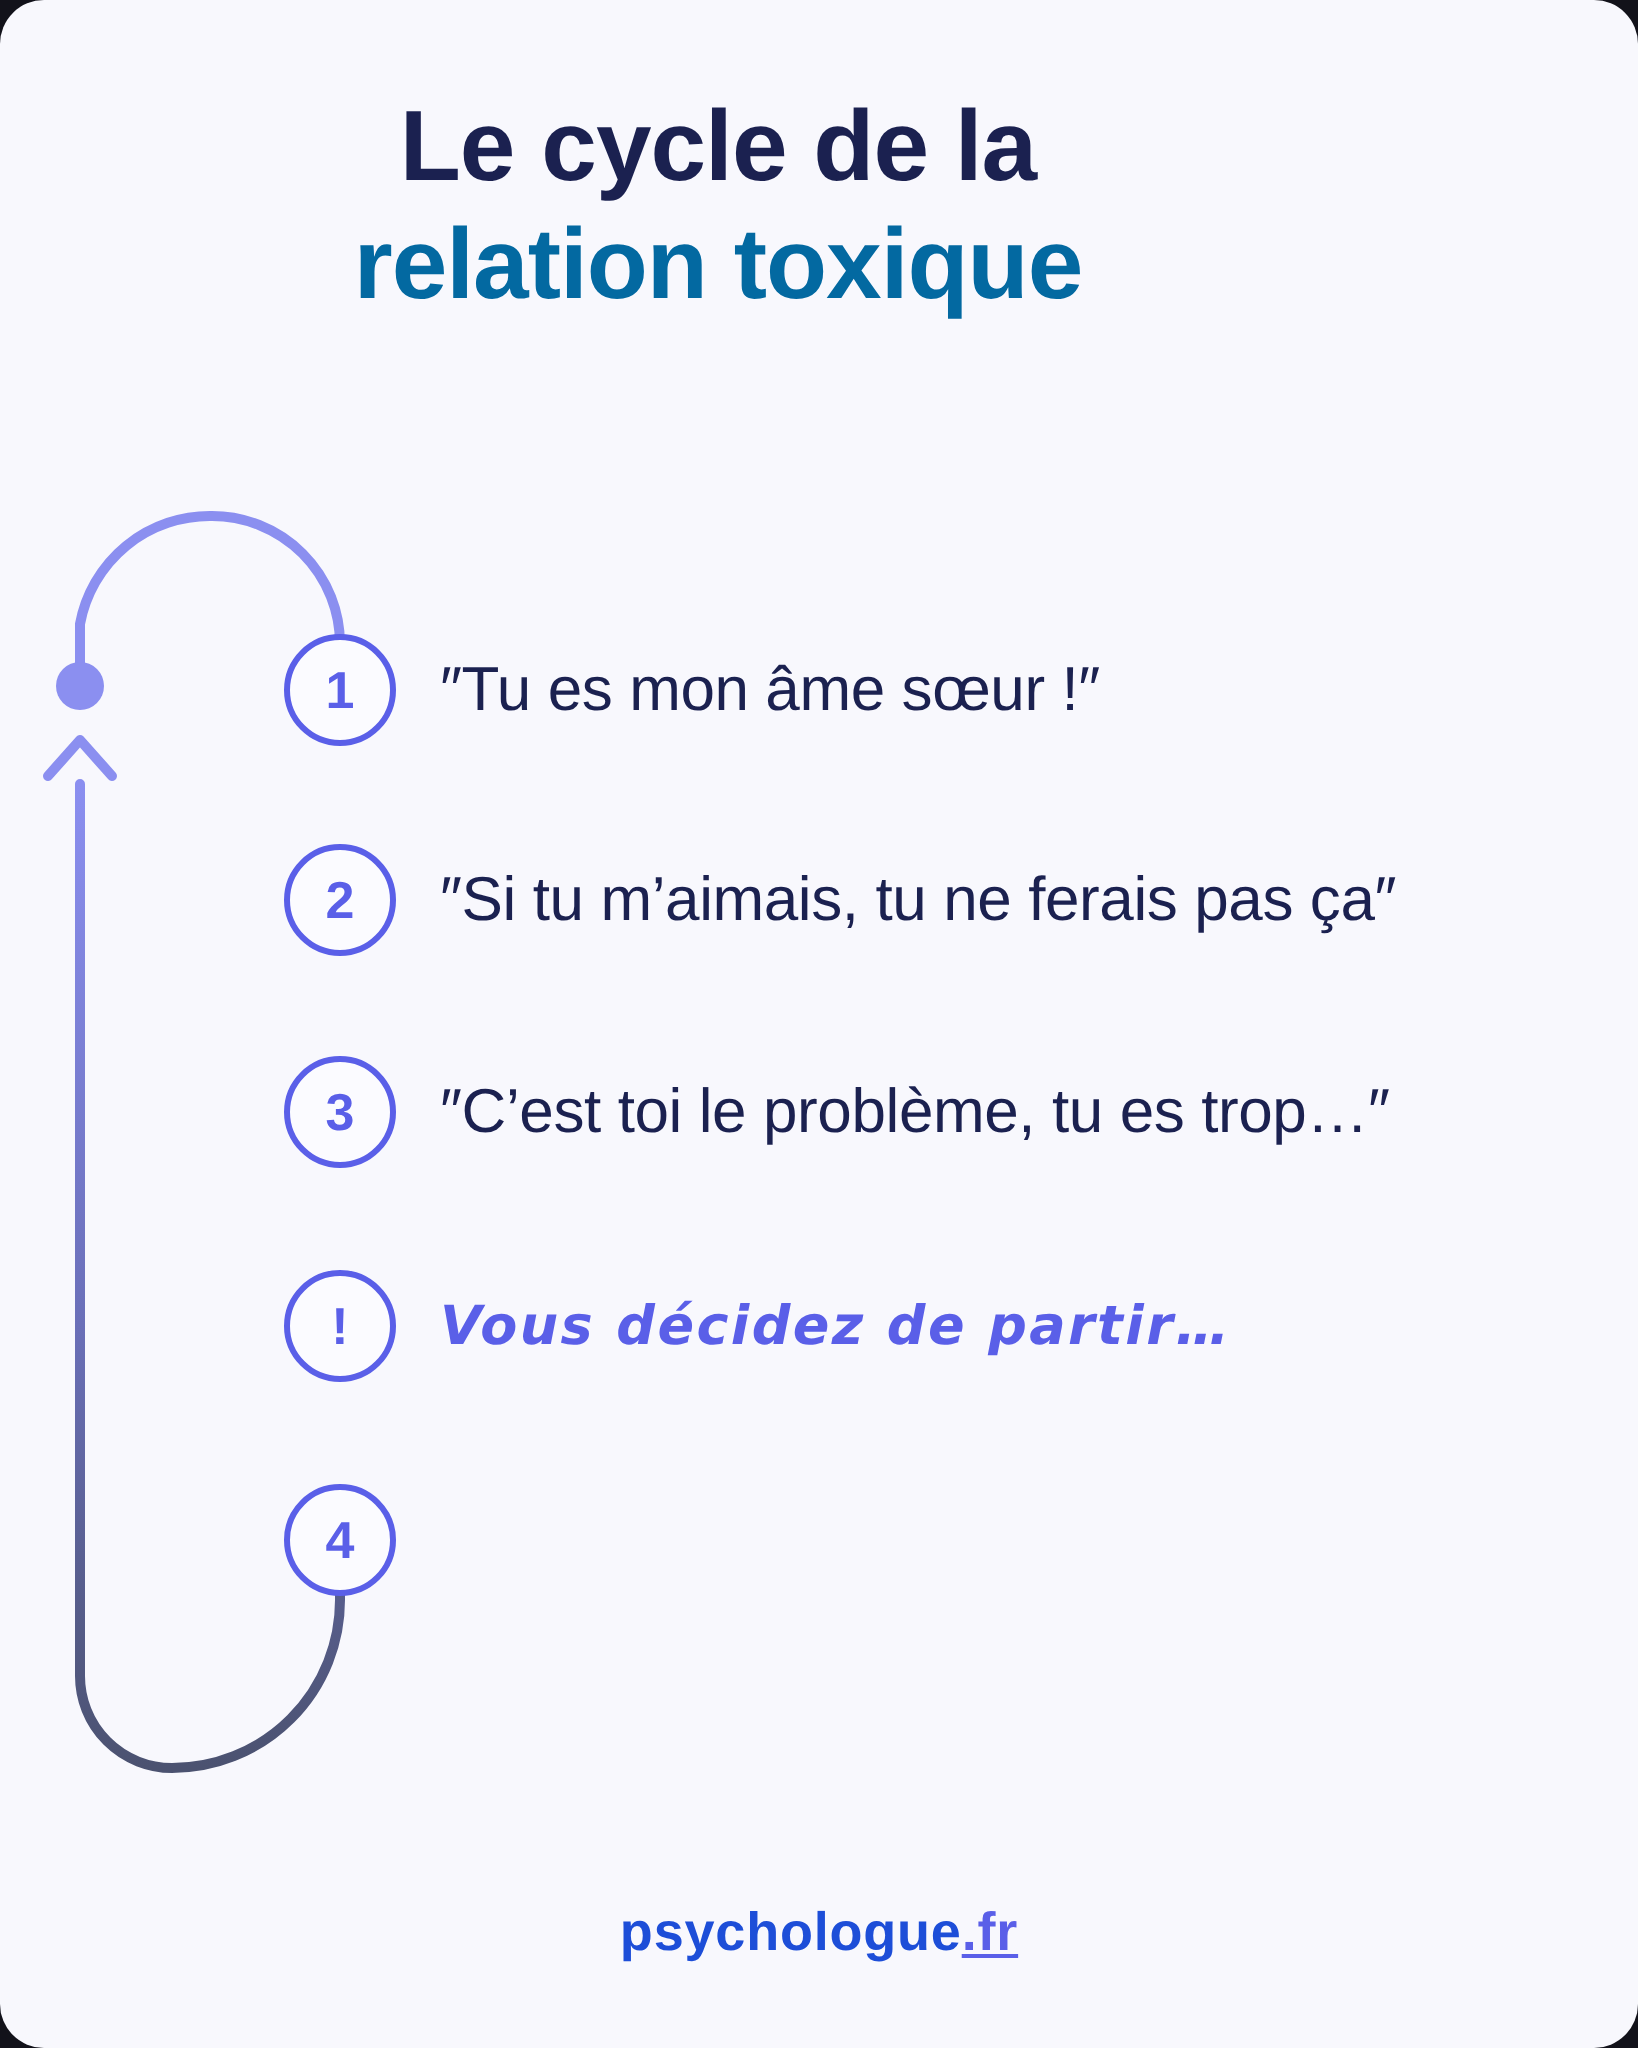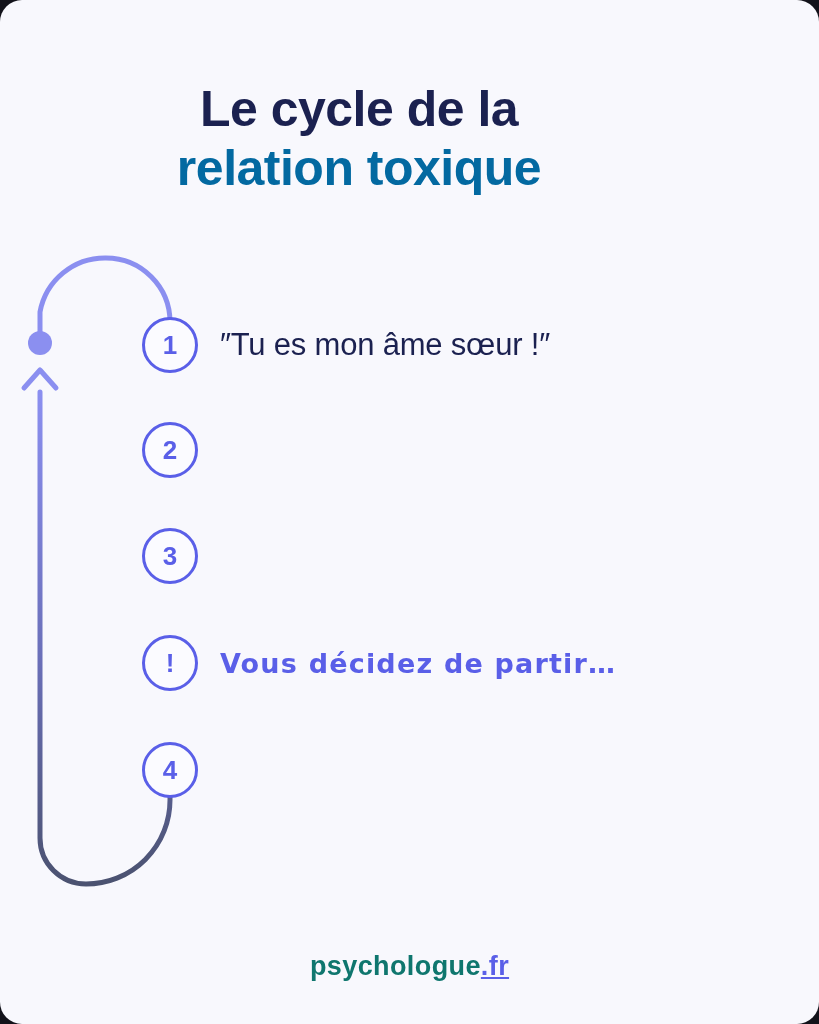--- a/index.html
+++ b/index.html
@@ -25,21 +25,20 @@
   }
 
   
   .title-block {
     position: absolute;
     top: 44px;
     left: 0;
     width: 718px;
     text-align: center;
     line-height: 1.18;
-    margin-top: 36px;
   }
   .title-line {
     display: block;
     font-size: 50px;
     font-weight: 700;
     letter-spacing: -0.5px;
   }
   .title-line-1 { color: #1b2150; }
   .title-line-2 { color: #0369a1; }
 
@@ -93,37 +92,38 @@
     white-space: nowrap;
     color: #1b2150;
     font-size: 31px;
     font-weight: 500;
     letter-spacing: -0.2px;
   }
 
   .step-text.handwritten {
     color: #5a5fe8;
     font-family: "DejaVu Sans", sans-serif;
+    font-style: italic;
     font-weight: 700;
     font-size: 27px;
     letter-spacing: 1.2px;
   }
 
   
   .footer-logo {
     position: absolute;
     left: 0;
     bottom: 42px;
     width: 819px;
     text-align: center;
     font-size: 27px;
     font-weight: 600;
     letter-spacing: 0.4px;
   }
-  .logo-name { color: #0f766e; text-align: right; }
+  .logo-name { color: #1d4ed8; text-align: right; }
   .logo-tld  { color: #5a5fe8; text-decoration: underline; }
 </style>
 </head>
 <body>
 
 <div class="card">
 
   <div class="title-block">
     <span class="title-line title-line-1">Le cycle de la</span>
     <span class="title-line title-line-2">relation toxique</span>
@@ -160,24 +160,26 @@
 
   <div class="steps">
 
     <div class="step" style="top:317px;">
       <div class="step-node">1</div>
       <div class="step-text">″Tu es mon âme sœur !″</div>
     </div>
 
     <div class="step" style="top:422px;">
       <div class="step-node">2</div>
+      <div class="step-text">″Si tu m’aimais, tu ne ferais pas ça″</div>
     </div>
 
     <div class="step" style="top:528px;">
       <div class="step-node">3</div>
+      <div class="step-text">″C’est toi le problème, tu es trop…″</div>
     </div>
 
     <div class="step" style="top:635px;">
       <div class="step-node">!</div>
       <div class="step-text handwritten">Vous décidez de partir…</div>
     </div>
 
     <div class="step" style="top:742px;">
       <div class="step-node">4</div>
     </div>

